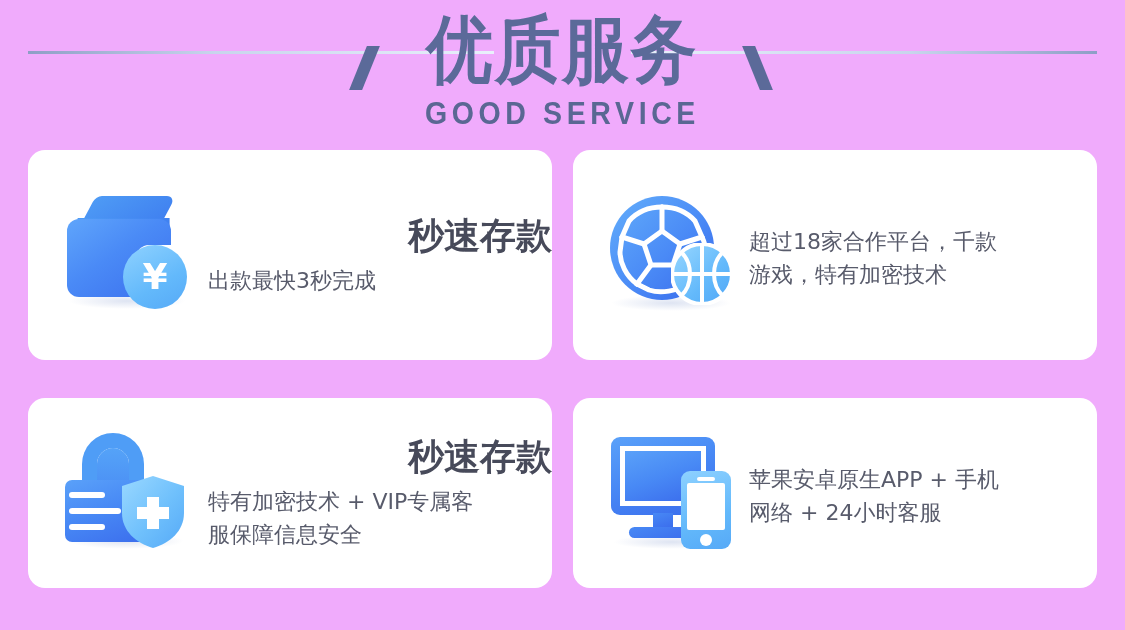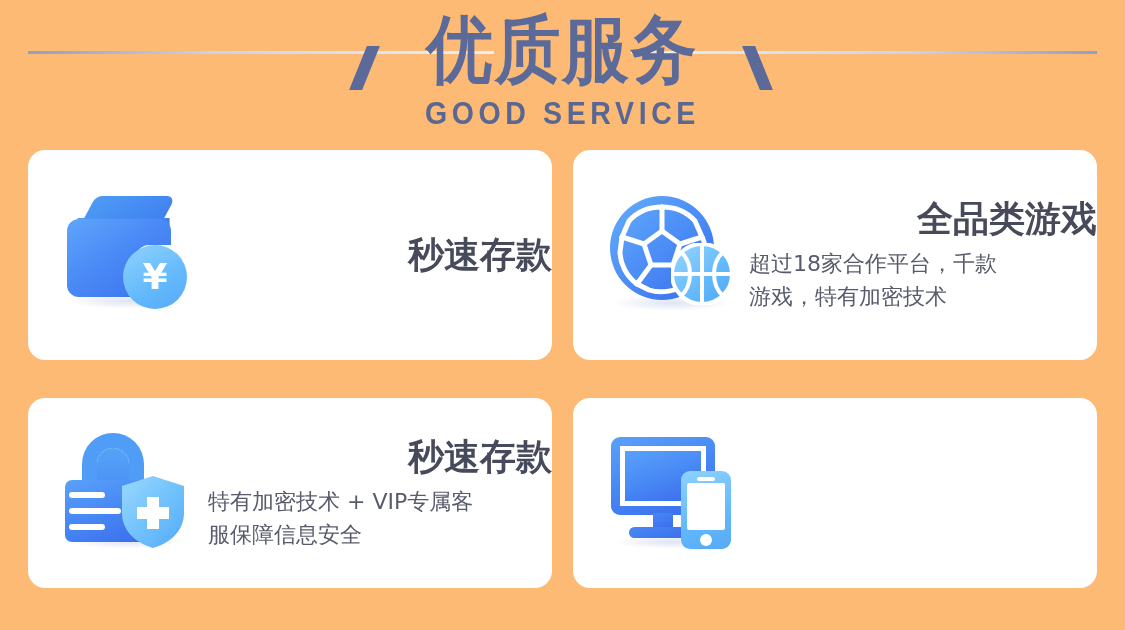--- a/index.html
+++ b/index.html
@@ -4,21 +4,21 @@
 <style>
   html, body {
     margin: 0;
     padding: 0;
     background: #000000;
   }
   #stage {
     position: relative;
     width: 1125px;
     height: 630px;
-    background: #fdba74;
+    background: #f0abfc;
     font-family: "Liberation Sans", "DejaVu Sans", sans-serif;
     overflow: hidden;
   }
 
   
   .header {
     position: absolute;
     left: 0;
     top: 0;
     width: 1125px;
@@ -352,20 +352,21 @@
         <div class="wallet-flap"></div>
         <div class="wallet-body"></div>
         <div class="wallet-clasp"></div>
         <div class="wallet-clasp-dot"></div>
         <div class="coin">
           <span class="coin-sym">¥</span>
         </div>
       </div>
       <div class="card-text">
         <div class="card-title">秒速存款</div>
+        <div class="card-sub">出款最快3秒完成</div>
       </div>
     </div>
 
     <div class="card card-2">
       <div class="card-icon">
         <div class="ball-shadow"></div>
         <svg class="soccer" viewBox="0 0 106 106">
           <defs>
             <linearGradient id="gBall" x1="0" y1="0" x2="1" y2="1">
               <stop offset="0%" stop-color="#63aefb"></stop>
@@ -400,21 +401,20 @@
           <g fill="none" stroke="#ffffff" stroke-width="4">
             <circle cx="31" cy="31" r="30"></circle>
             <path d="M31,1 L31,61"></path>
             <path d="M1,31 L61,31"></path>
             <path d="M10,9 C22,20 22,42 10,53"></path>
             <path d="M52,9 C40,20 40,42 52,53"></path>
           </g>
         </svg>
       </div>
       <div class="card-text">
-        <div class="card-title">全品类游戏</div>
         <div class="card-sub">超过18家合作平台，千款
 游戏，特有加密技术</div>
       </div>
     </div>
 
     <div class="card card-3">
       <div class="card-icon">
         <div class="lock-shadow"></div>
         <div class="lock-shackle"></div>
         <div class="lock-body">
@@ -448,17 +448,19 @@
         <div class="monitor-screen"></div>
         <div class="monitor-inner"></div>
         <div class="monitor-neck"></div>
         <div class="monitor-base"></div>
         <div class="phone"></div>
         <div class="phone-speaker"></div>
         <div class="phone-screen"></div>
         <div class="phone-home"></div>
       </div>
       <div class="card-text">
+        <div class="card-sub">苹果安卓原生APP + 手机
+网络 + 24小时客服</div>
       </div>
     </div>
 
   </div>
 </div>
 
 </body></html>

